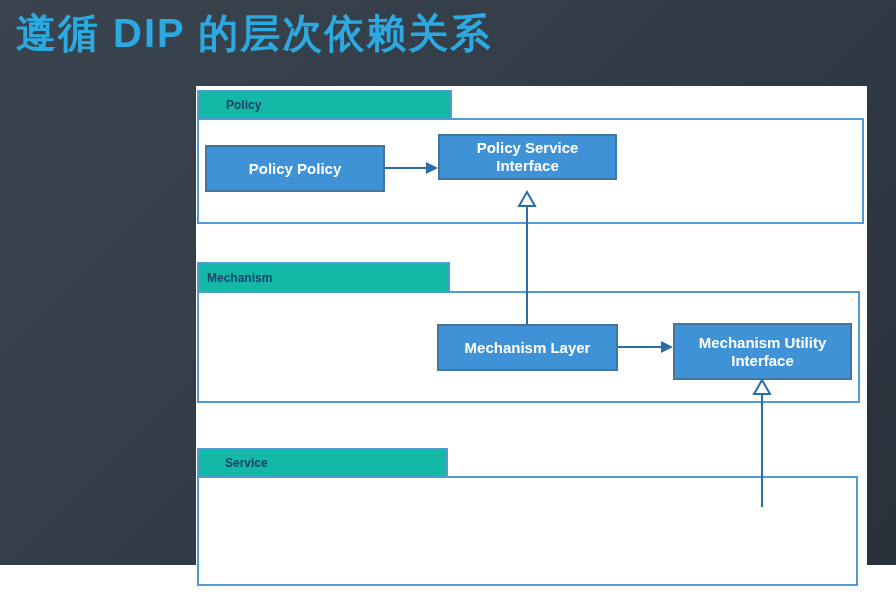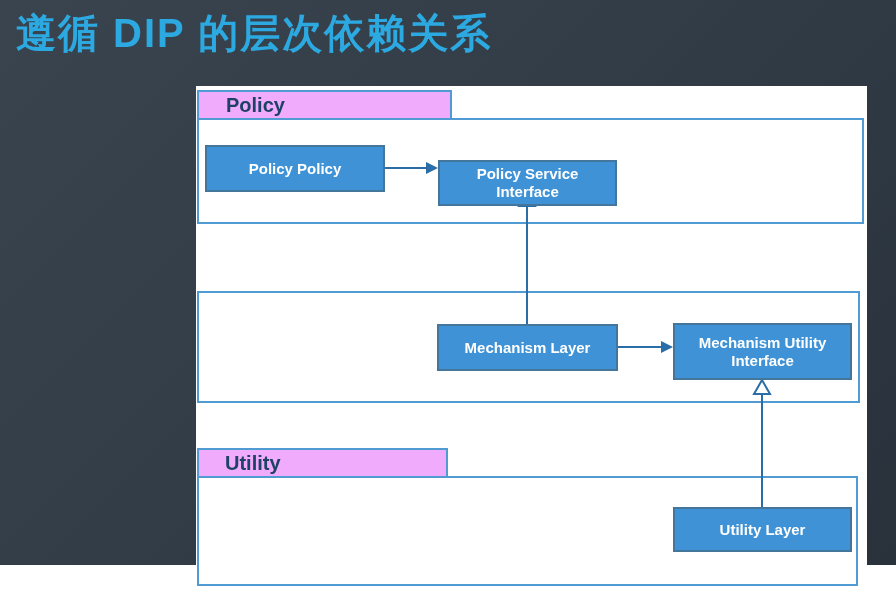--- a/index.html
+++ b/index.html
@@ -2,61 +2,64 @@
 <html><head>
 <meta charset="utf-8">
 <style>
   html,body{margin:0;padding:0;}
   body{width:896px;height:612px;overflow:hidden;font-family:"Liberation Sans",sans-serif;}
   .slide{position:relative;width:896px;height:565px;
          background:linear-gradient(135deg,#39444f 0%,#323d48 45%,#29313b 100%);}
   .title{position:absolute;left:16px;top:6px;margin:0;font-size:40px;font-weight:bold;
          color:#2da9e1;letter-spacing:2px;white-space:nowrap;}
   .canvas{position:absolute;left:196px;top:86px;width:671px;height:502px;background:#ffffff;}
-  .pkg-tab{position:absolute;background:#f0abfc;border:2px solid #509bd3;border-bottom:none;
+  .pkg-tab{position:absolute;background:#14b8a6;border:2px solid #509bd3;border-bottom:none;
            box-sizing:border-box;display:flex;align-items:center;
-           color:#1d4266;font-weight:bold;font-size:20px;}
+           color:#1d4266;font-weight:bold;font-size:12px;}
   .pkg-body{position:absolute;background:#ffffff;border:2px solid #509bd3;box-sizing:border-box;}
   .tab-policy{left:1px;top:4px;width:255px;height:28px;padding-left:27px;}
   .body-policy{left:1px;top:32px;width:667px;height:106px;}
   .tab-mechanism{left:1px;top:176px;width:253px;height:29px;padding-left:8px;}
   .body-mechanism{left:1px;top:205px;width:663px;height:112px;}
   .tab-utility{left:1px;top:362px;width:251px;height:28px;padding-left:26px;}
   .body-utility{left:1px;top:390px;width:661px;height:110px;}
   .connectors{position:absolute;left:0;top:0;pointer-events:none;}
   .node{position:absolute;background:#3e92d5;border:2px solid #44769c;box-sizing:border-box;
         color:#ffffff;font-weight:bold;font-size:15px;line-height:1.2;
         display:flex;align-items:center;justify-content:center;text-align:center;
         white-space:pre-line;}
   .n-policy-layer{left:9px;top:59px;width:180px;height:47px;}
-  .n-policy-service{left:242px;top:74px;width:179px;height:46px;}
+  .n-policy-service{left:242px;top:48px;width:179px;height:46px;}
   .n-mechanism-layer{left:241px;top:238px;width:181px;height:47px;}
   .n-mechanism-service{left:477px;top:237px;width:179px;height:57px;}
   .n-utility-layer{left:477px;top:421px;width:179px;height:45px;}
   .watermark{position:absolute;right:18px;top:566px;font-size:20px;letter-spacing:1px;
              color:rgba(128,138,150,0.85);white-space:nowrap;}
 </style>
 </head>
 <body>
 
 <div class="slide">
 
   <h1 class="title">遵循 DIP 的层次依赖关系</h1>
 
   <div class="canvas">
 
     <div class="pkg-tab tab-policy">
       <span>Policy</span>
     </div>
     <div class="pkg-body body-policy"></div>
 
+    <div class="pkg-tab tab-mechanism">
+      <span>Mechanism</span>
+    </div>
     <div class="pkg-body body-mechanism"></div>
 
     <div class="pkg-tab tab-utility">
-      <span>Utility</span>
+      <span>Service</span>
     </div>
     <div class="pkg-body body-utility"></div>
 
     <svg class="connectors" width="671" height="502" viewBox="0 0 671 502">
 
       <line x1="189" y1="82" x2="231" y2="82" stroke="#2b6da7" stroke-width="2"></line>
       <polygon points="242,82 230,76 230,88" fill="#2b6da7"></polygon>
 
       <line x1="422" y1="261" x2="466" y2="261" stroke="#2b6da7" stroke-width="2"></line>
       <polygon points="477,261 465,255 465,267" fill="#2b6da7"></polygon>
@@ -75,20 +78,17 @@
       <span>Policy Service
 Interface</span>
     </div>
     <div class="node n-mechanism-layer">
       <span>Mechanism Layer</span>
     </div>
     <div class="node n-mechanism-service">
       <span>Mechanism Utility
 Interface</span>
     </div>
-    <div class="node n-utility-layer">
-      <span>Utility Layer</span>
-    </div>
 
   </div>
 
 
 </div>
 
 </body></html>

